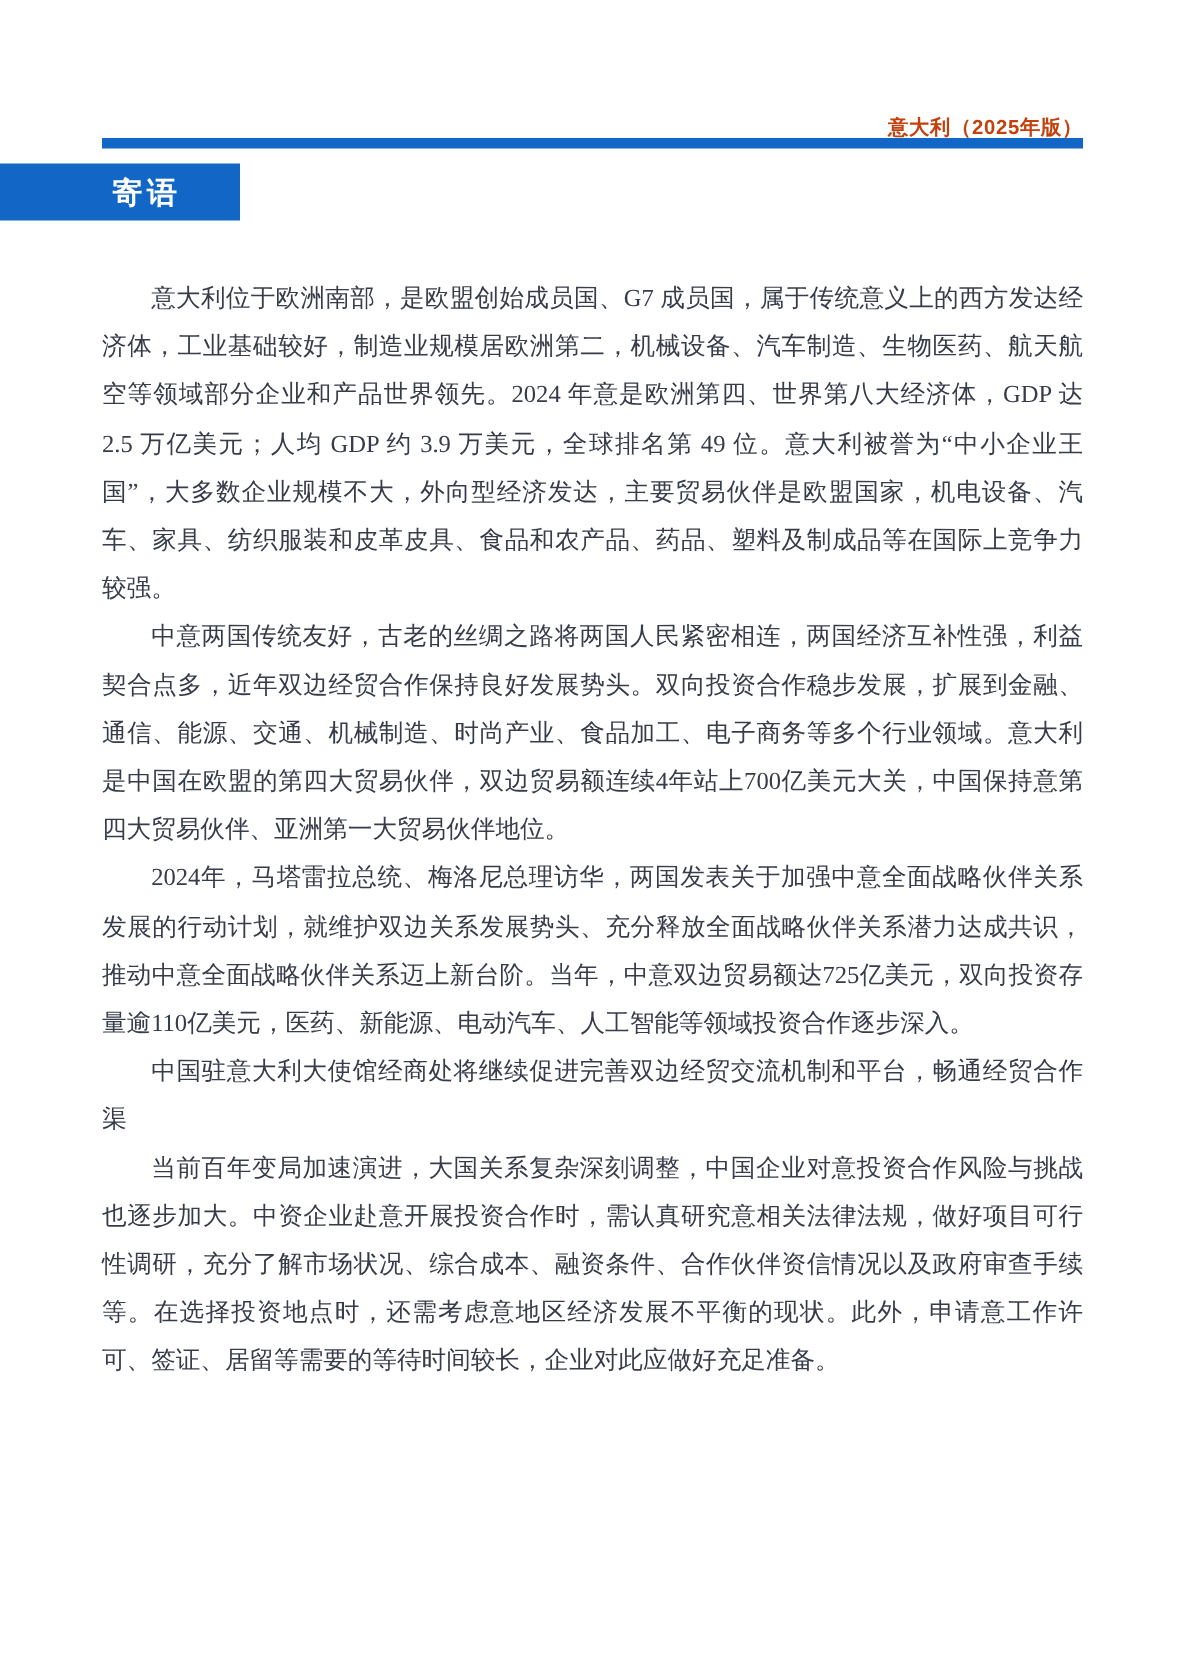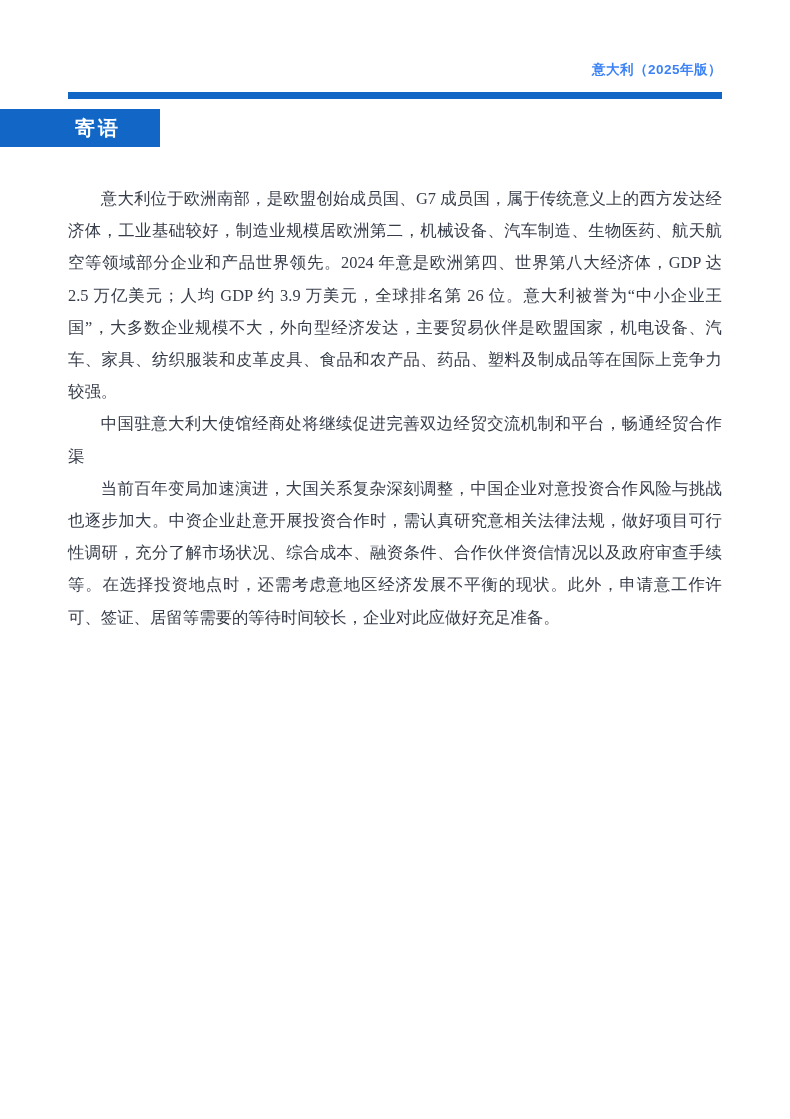--- a/index.html
+++ b/index.html
@@ -10,26 +10,26 @@
   .page {
     position: relative;
     width: 790px;
     height: 1119px;
     background: #ffffff;
     overflow: hidden;
     font-family: "Liberation Serif", "DejaVu Serif", serif;
   }
   .header-label {
     position: absolute;
-    top: 61px;
+    top: 76px;
     right: 68px;
     font-family: "Liberation Sans", "DejaVu Sans", sans-serif;
     font-size: 13.5px;
     font-weight: bold;
-    color: #3b82f6;
+    color: #c2410c;
     letter-spacing: 0.5px;
     white-space: nowrap;
   }
   .header-rule {
     position: absolute;
     top: 92px;
     left: 68px;
     width: 654px;
     height: 7px;
     background: #1266C6;
@@ -77,18 +77,20 @@
 
   <div class="header-label">意大利（2025年版）</div>
 
   <div class="header-rule"></div>
 
   <div class="section-title-box">
     <span>寄语</span>
   </div>
 
   <div class="body-text">
-    <p>意大利位于欧洲南部，是欧盟创始成员国、G7 成员国，属于传统意义上的西方发达经济体，工业基础较好，制造业规模居欧洲第二，机械设备、汽车制造、生物医药、航天航空等领域部分企业和产品世界领先。2024 年意是欧洲第四、世界第八大经济体，GDP 达 2.5 万亿美元；人均 GDP 约 3.9 万美元，全球排名第 26 位。意大利被誉为“中小企业王国”，大多数企业规模不大，外向型经济发达，主要贸易伙伴是欧盟国家，机电设备、汽车、家具、纺织服装和皮革皮具、食品和农产品、药品、塑料及制成品等在国际上竞争力较强。</p>
+    <p>意大利位于欧洲南部，是欧盟创始成员国、G7 成员国，属于传统意义上的西方发达经济体，工业基础较好，制造业规模居欧洲第二，机械设备、汽车制造、生物医药、航天航空等领域部分企业和产品世界领先。2024 年意是欧洲第四、世界第八大经济体，GDP 达 2.5 万亿美元；人均 GDP 约 3.9 万美元，全球排名第 49 位。意大利被誉为“中小企业王国”，大多数企业规模不大，外向型经济发达，主要贸易伙伴是欧盟国家，机电设备、汽车、家具、纺织服装和皮革皮具、食品和农产品、药品、塑料及制成品等在国际上竞争力较强。</p>
+    <p>中意两国传统友好，古老的丝绸之路将两国人民紧密相连，两国经济互补性强，利益契合点多，近年双边经贸合作保持良好发展势头。双向投资合作稳步发展，扩展到金融、通信、能源、交通、机械制造、时尚产业、食品加工、电子商务等多个行业领域。意大利是中国在欧盟的第四大贸易伙伴，双边贸易额连续4年站上700亿美元大关，中国保持意第四大贸易伙伴、亚洲第一大贸易伙伴地位。</p>
+    <p>2024年，马塔雷拉总统、梅洛尼总理访华，两国发表关于加强中意全面战略伙伴关系发展的行动计划，就维护双边关系发展势头、充分释放全面战略伙伴关系潜力达成共识，推动中意全面战略伙伴关系迈上新台阶。当年，中意双边贸易额达725亿美元，双向投资存量逾110亿美元，医药、新能源、电动汽车、人工智能等领域投资合作逐步深入。</p>
     <p>中国驻意大利大使馆经商处将继续促进完善双边经贸交流机制和平台，畅通经贸合作渠</p>
     <p>当前百年变局加速演进，大国关系复杂深刻调整，中国企业对意投资合作风险与挑战也逐步加大。中资企业赴意开展投资合作时，需认真研究意相关法律法规，做好项目可行性调研，充分了解市场状况、综合成本、融资条件、合作伙伴资信情况以及政府审查手续等。在选择投资地点时，还需考虑意地区经济发展不平衡的现状。此外，申请意工作许可、签证、居留等需要的等待时间较长，企业对此应做好充足准备。</p>
   </div>
 
 </div>
 
 </body></html>

